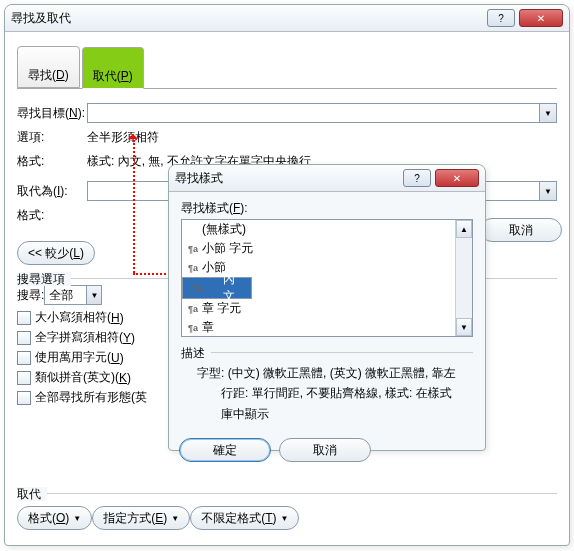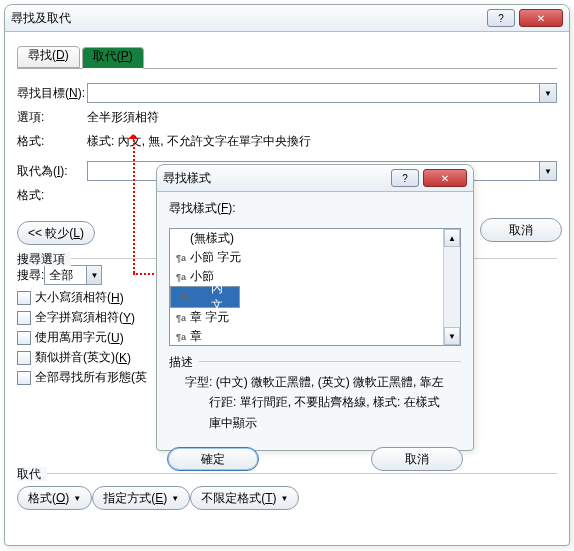--- a/index.html
+++ b/index.html
@@ -4,47 +4,47 @@
 <style>
   body{margin:0;font:12px "Microsoft JhengHei","Segoe UI",sans-serif;background:#fff;color:#000;width:574px;height:551px;overflow:hidden}
   .arrow{position:absolute;border-left:2px dotted red;pointer-events:none}
   .win{position:absolute;background:#fff;border:1px solid #9aa;border-radius:8px 8px 4px 4px;box-shadow:2px 2px 6px rgba(0,0,0,.1)}
   .titlebar{height:26px;border-bottom:1px solid #bbb;display:flex;align-items:center;padding:0 6px;background:linear-gradient(#fdfdfd,#e8eef5);border-radius:8px 8px 0 0}
   .titlebar .t{flex:1;font-size:12px}
   .wbtn{width:26px;height:16px;border:1px solid #7a8a9a;border-radius:3px;margin-left:4px;background:linear-gradient(#f3f7fb,#d9e3ee);display:flex;align-items:center;justify-content:center;font-size:10px;font-family:Arial}
   .wbtn.close{width:42px;background:linear-gradient(#e37a7a,#c23535);color:#fff;border-color:#8b2a2a}
   .body{padding:8px 12px}
   .tabs{display:flex;border-bottom:1px solid #aaa;margin:6px 0 14px}
-  .tab{padding:0 10px 3px;border:1px solid #aaa;background:linear-gradient(#fefefe,#ececec);border-radius:4px 4px 0 0;margin-right:2px;border-bottom:1px solid #aaa}
-  .tab.active{background:#15803d;border-bottom:1px solid #fff;position:relative;top:1px}
+  .tab{padding:20px 10px 3px;border:1px solid #aaa;background:linear-gradient(#fefefe,#ececec);border-radius:4px 4px 0 0;margin-right:2px;border-bottom:1px solid #aaa}
+  .tab.active{background:#84cc16;border-bottom:1px solid #fff;position:relative;top:1px}
   .hot{text-decoration:underline}
   .row{display:flex;align-items:center;margin:4px 0;min-height:20px}
   .lbl{width:70px}
   .tf{flex:1;height:18px;border:1px solid #8a9aac;background:#fff}
   .combo{display:flex;flex:1}
   .combo .btn{width:16px;border:1px solid #8a9aac;border-left:0;background:linear-gradient(#f0f4f8,#d8e0ea);display:flex;align-items:center;justify-content:center;font-size:8px}
   .sel{height:18px;border:1px solid #8a9aac;width:56px;background:#fff;display:flex;align-items:center}
   .sel span{flex:1;padding:0 4px}
   .sel .btn{width:14px;height:100%;border-left:1px solid #8a9aac;background:linear-gradient(#f0f4f8,#d8e0ea);display:flex;align-items:center;justify-content:center;font-size:8px}
   .chk{display:flex;align-items:center;margin:3px 0}
   .chk .box{width:12px;height:12px;border:1px solid #7a8a9a;margin-right:4px;background:linear-gradient(#fff,#e6edf4)}
   .btnrow{display:flex;margin-top:10px}
   .pbtn{height:22px;padding:0 10px;border:1px solid #8a9aac;border-radius:12px;background:linear-gradient(#fdfdfd,#e6ecf2);display:flex;align-items:center}
   .pbtn .dd{margin-left:4px;font-size:8px}
-  .modal .list{border:1px solid #8a9aac;height:116px;background:#fff;overflow:hidden;margin-top:11px;display:flex}
+  .modal .list{border:1px solid #8a9aac;height:116px;background:#fff;overflow:hidden;margin-top:2px;display:flex}
   .list ul{flex:1;list-style:none;margin:0;padding:0}
   .list li{padding:1px 6px;display:flex;align-items:center;font-size:12px}
   .list li .pi{font:bold 9px Arial;color:#666;margin-right:4px}
   .list li.sel{background:#2f6fb8;color:#fff}
   .sb{width:16px;border-left:1px solid #c5cfd9;background:#eef2f6;display:flex;flex-direction:column}
   .sb .ar{height:16px;border:1px solid #b6c2ce;background:linear-gradient(#fbfdff,#dde5ee);display:flex;align-items:center;justify-content:center;font-size:8px}
   .sb .track{flex:1}
   .desc{margin-top:8px}
   .desc .txt{padding:6px 16px;line-height:1.7}
-  .footer{display:flex;justify-content:space-between;gap:8px;padding:8px 10px 10px}
+  .footer{display:flex;justify-content:flex-start;gap:8px;padding:8px 10px 10px}
   .footer .pbtn{min-width:70px;justify-content:center}
   .fieldhdr{position:relative;height:10px;margin:6px 0 2px}
   .fieldhdr .line{position:absolute;top:7px;left:0;right:0;border-top:1px solid #ccc}
   .fieldhdr .lab{position:relative;background:#f5f8fb;padding-right:6px}
   .rt-btns{position:absolute;right:12px;top:218px;display:flex;flex-direction:column;gap:4px}
   .arrowhead{position:absolute;width:0;height:0;border:5px solid transparent;border-bottom-color:red}
 </style>
 </head>
 <body>
 
@@ -162,21 +162,21 @@
 <div class="rt-btns">
   <div class="pbtn" style="width:60px;justify-content:center">
       <span>取消</span>
     </div>
 </div>
 
 <div class="arrowhead" style="left:128px;top:129px"></div>
 <div class="arrow" style="left:133px;top:140px;height:133px"></div>
 <div style="position:absolute;left:133px;top:273px;width:52px;border-top:2px dotted red"></div>
 
-<div class="win modal" style="left:156px;top:164px;width:316px;height:285px;background:#f5f8fb">
+<div class="win modal" style="left:168px;top:164px;width:316px;height:285px;background:#f5f8fb">
   <div class="titlebar">
     <span class="t">尋找樣式</span>
     <div class="wbtn">?</div>
     <div class="wbtn close">✕</div>
   </div>
   <div class="body" style="padding:8px 12px 0">
     <div><span>尋找樣式(</span><span class="hot">F</span><span>):</span></div>
     <div class="list">
       <ul id="style-items">
           <li>

